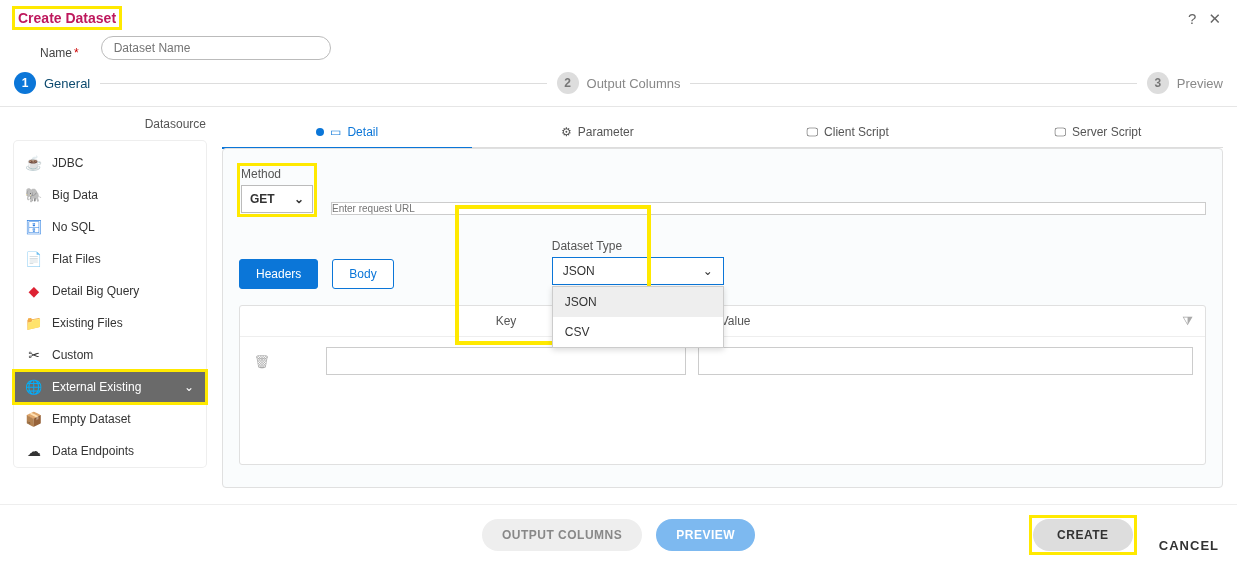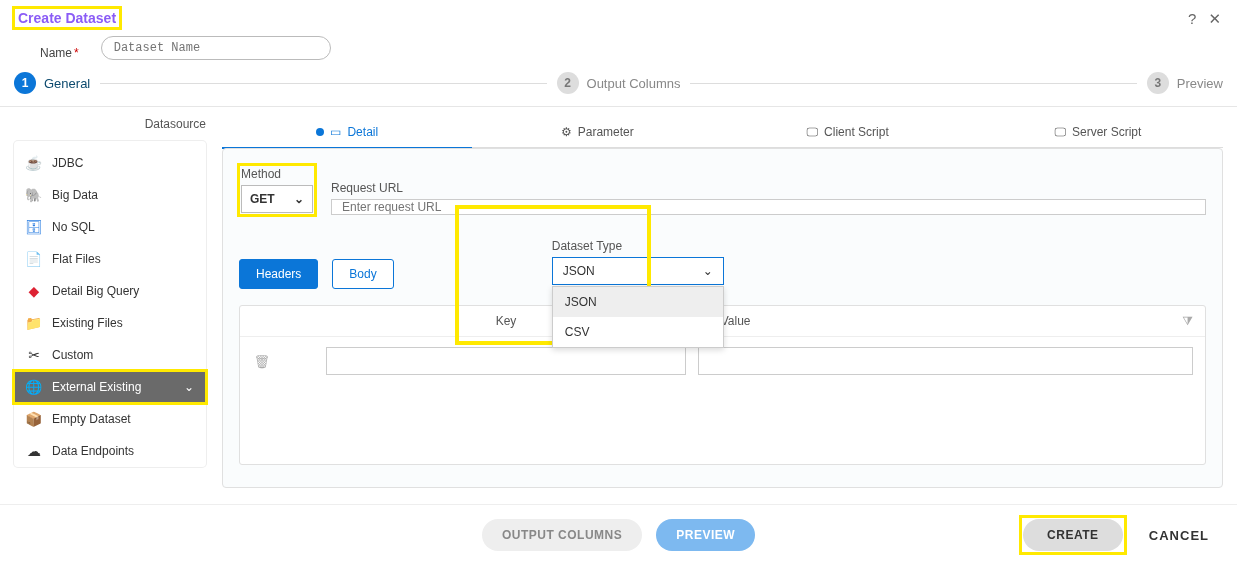--- a/index.html
+++ b/index.html
@@ -2,29 +2,29 @@
 <html><head>
 <meta charset="utf-8">
 <style>
 * { box-sizing: border-box; margin: 0; padding: 0; font-family: "Segoe UI", Arial, sans-serif; }
 body { background: #fff; width: 1237px; height: 565px; position: relative; font-size: 13px; color: #333; }
 
 .highlight { outline: 3px solid #ffe900; outline-offset: -1px; }
 
 
 .dialog-header { display: flex; align-items: center; padding: 8px 16px 4px 14px; }
-.dialog-title { font-weight: 600; font-size: 14px; color: #8b5cf6; padding: 2px 4px; }
+.dialog-title { font-weight: 600; font-size: 14px; color: #be185d; padding: 2px 4px; }
 .header-actions { margin-left: auto; display: flex; gap: 12px; color: #666; font-size: 15px; }
 .header-actions span { cursor: pointer; line-height: 1; }
 
 
 .name-row { display: flex; align-items: flex-end; padding: 4px 14px 12px 40px; gap: 22px; }
 .name-label { font-size: 12px; color: #444; }
 .name-star { color: #c00; margin-left: 2px; }
-.name-input { border: 1px solid #bbb; border-radius: 14px; padding: 4px 12px; width: 230px; font-size: 12px; outline: none; color: #999; font-family: Liberation Mono, monospace; }
+.name-input { border: 1px solid #bbb; border-radius: 14px; padding: 4px 12px; width: 230px; font-size: 12px; outline: none; color: #999; }
 
 
 .stepper { display: flex; align-items: center; padding: 0 14px 12px 14px; }
 .step { display: flex; align-items: center; gap: 8px; }
 .step-num { width: 22px; height: 22px; border-radius: 50%; background: #ddd; color: #777; display: flex; align-items: center; justify-content: center; font-size: 12px; font-weight: 600; }
 .step.active .step-num { background: #0b76d8; color: #fff; }
 .step-label { font-size: 13px; color: #888; }
 .step.active .step-label { color: #0c4a6e; }
 .step-line { flex: 1; height: 1px; background: #ddd; margin: 0 10px; }
 
@@ -50,21 +50,21 @@
 .tab.active .tab-dot { width: 8px; height: 8px; border-radius: 50%; background: #0b76d8; display:inline-block;}
 .tab-underline { position: absolute; top: 30px; left: 0; width: 25%; height: 2px; background: #0b76d8; }
 
 .form-area { border: 1px solid #e0e0e0; border-radius: 4px; padding: 16px; background: #fafcfd; min-height: 340px; position: relative; }
 
 .row1 { display: flex; gap: 16px; align-items: flex-end; }
 .fld { display: flex; flex-direction: column; gap: 4px; }
 .fld label { font-size: 12px; color: #555; }
 .method-block { width: 76px; padding: 2px; }
 .method-sel { border: 1px solid #bbb; height: 28px; display:flex; align-items:center; justify-content:space-between; padding: 0 8px; font-size: 12px; background:#fff; cursor:pointer; font-weight:600;}
-.url-input { flex: 1; border: 1px solid #ccc; height: 28px; padding: 0 10px; font-size: 12px; outline:none; }
+.url-input { flex: 1; border: 1px solid #ccc; height: 28px; padding: 0 0; font-size: 10px; outline:none; }
 
 .row2 { display: flex; gap: 14px; align-items: flex-end; margin-top: 20px; }
 .seg-btn { height: 30px; padding: 0 16px; border: 1px solid #0b76d8; border-radius: 3px; font-size: 12px; cursor: pointer; background:#fff; color:#0b76d8; }
 .seg-btn.active { background: #0b76d8; color: #fff; }
 .output-block { margin-left: 140px; width: 180px; padding: 4px; }
 .out-sel { border: 1.5px solid #0b76d8; height: 28px; display:flex; align-items:center; justify-content:space-between; padding: 0 10px; font-size: 12px; background:#fff; cursor:pointer; position: relative;}
 .dropdown { position:absolute; top: 28px; left: -1px; right:-1px; background:#fff; border:1px solid #ccc; box-shadow: 0 2px 6px rgba(0,0,0,0.15); z-index: 5;}
 .dropdown div { padding: 8px 12px; font-size: 12px; cursor:pointer; }
 .dropdown div.sel { background: #eee; }
 
@@ -79,21 +79,21 @@
 .kv-input { border:1px solid #ccc; height: 28px; flex:1; padding:0 8px; outline:none;}
 .kv-row .kv-key { flex: 0 0 360px; margin-left: 42px;}
 
 .output-highlight-box { position: absolute; border: 4px solid #ffe900; pointer-events: none; }
 
 
 .footer { position: absolute; bottom: 0; left: 0; right: 0; padding: 14px 24px; display:flex; align-items:center; justify-content:center; gap: 14px; border-top: 1px solid #eee;}
 .btn { height: 32px; padding: 0 20px; border-radius: 16px; border: none; font-size: 12px; font-weight: 600; cursor:pointer; letter-spacing: 0.5px;}
 .btn.outcols { background:#eee; color:#888; }
 .btn.preview { background:#7db9f0; color:#fff; }
-.footer-right { position:absolute; right: 28px; display:flex; gap: 24px; align-items:center;}
+.footer-right { position:absolute; right: 18px; display:flex; gap: 24px; align-items:flex-end;}
 .btn.create { background:#ddd; color:#333; width: 100px;}
 .cancel-txt { font-size: 13px; font-weight:600; color:#333; cursor:pointer; letter-spacing: 1px;}
 </style>
 </head>
 <body>
 
 <div class="dialog-header">
   <span class="dialog-title highlight">Create Dataset</span>
   <div class="header-actions">
     <span>?</span>
@@ -201,21 +201,20 @@
     <div class="form-area">
       <div class="row1">
         <div class="fld method-block highlight">
           <label>Method</label>
           <div class="method-sel">
             <span>GET</span>
             <span>⌄</span>
           </div>
         </div>
         <div class="fld" style="flex:1">
-          <label>Request URL</label>
           <input class="url-input" placeholder="Enter request URL" style="">
         </div>
       </div>
 
       <div class="row2">
         <button class="seg-btn active">Headers</button>
         <button class="seg-btn">Body</button>
         <div class="fld output-block">
           <label>Dataset Type</label>
           <div class="out-sel">

